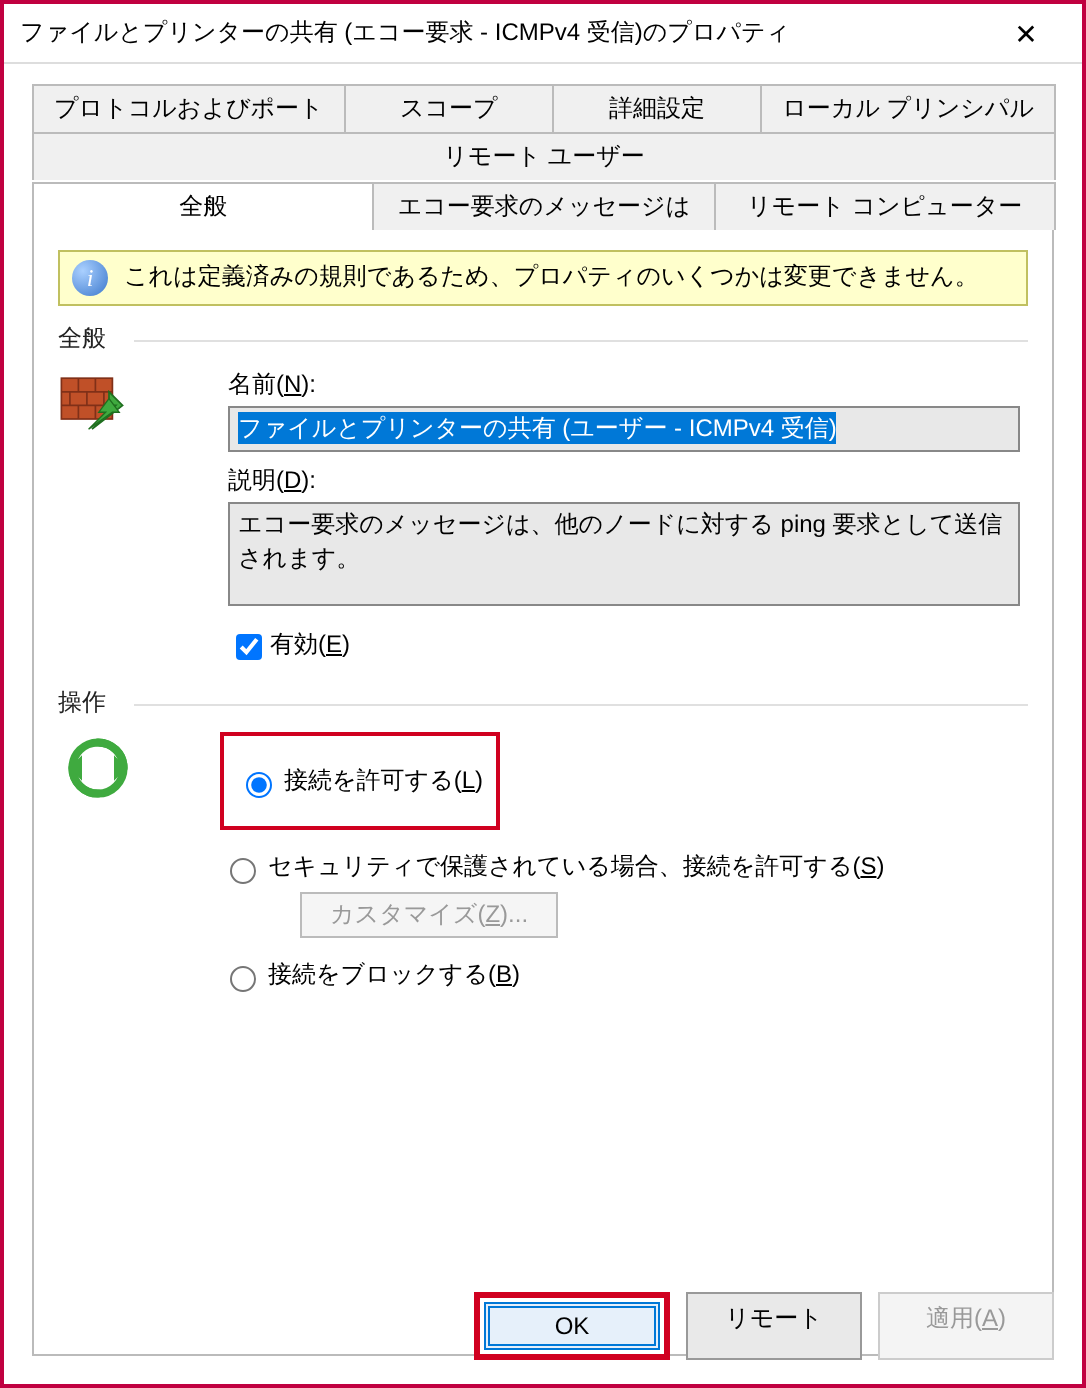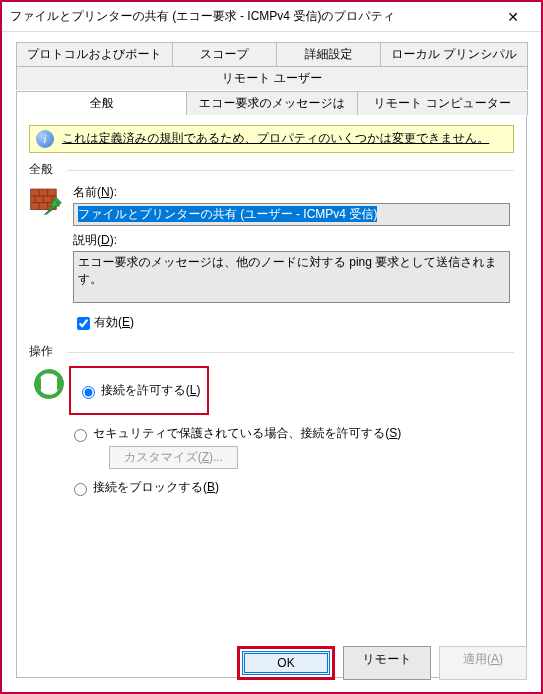--- a/index.html
+++ b/index.html
@@ -110,40 +110,40 @@
     font-style: italic;
     font-size: 12px;
     line-height: 18px;
     text-align: center;
     margin-right: 8px;
     flex-shrink: 0;
   }
   .info-text {
     font-size: 12px;
     line-height: 1.4;
-    text-decoration: underline;
   }
   
   .section-hdr {
     font-size: 12px;
     color: #222;
     margin: 2px 0 6px 0;
     position: relative;
   }
   .section-hdr::after {
     content: "";
     position: absolute;
     left: 38px;
     right: 0;
     top: 50%;
     border-top: 1px solid #e0e0e0;
   }
   .section-body {
     display: flex;
     margin-bottom: 10px;
+    gap: 41px;
   }
   .section-icon {
     width: 40px;
     flex-shrink: 0;
   }
   .section-fields {
     flex: 1;
     padding: 0 4px;
   }
   .label-row {

